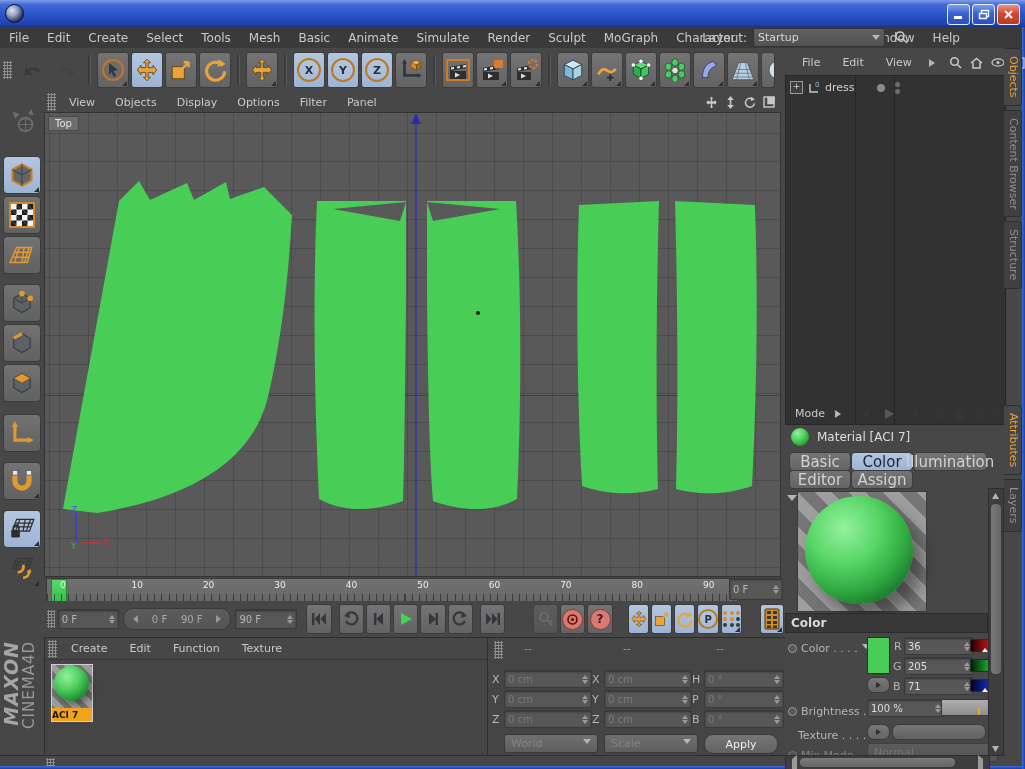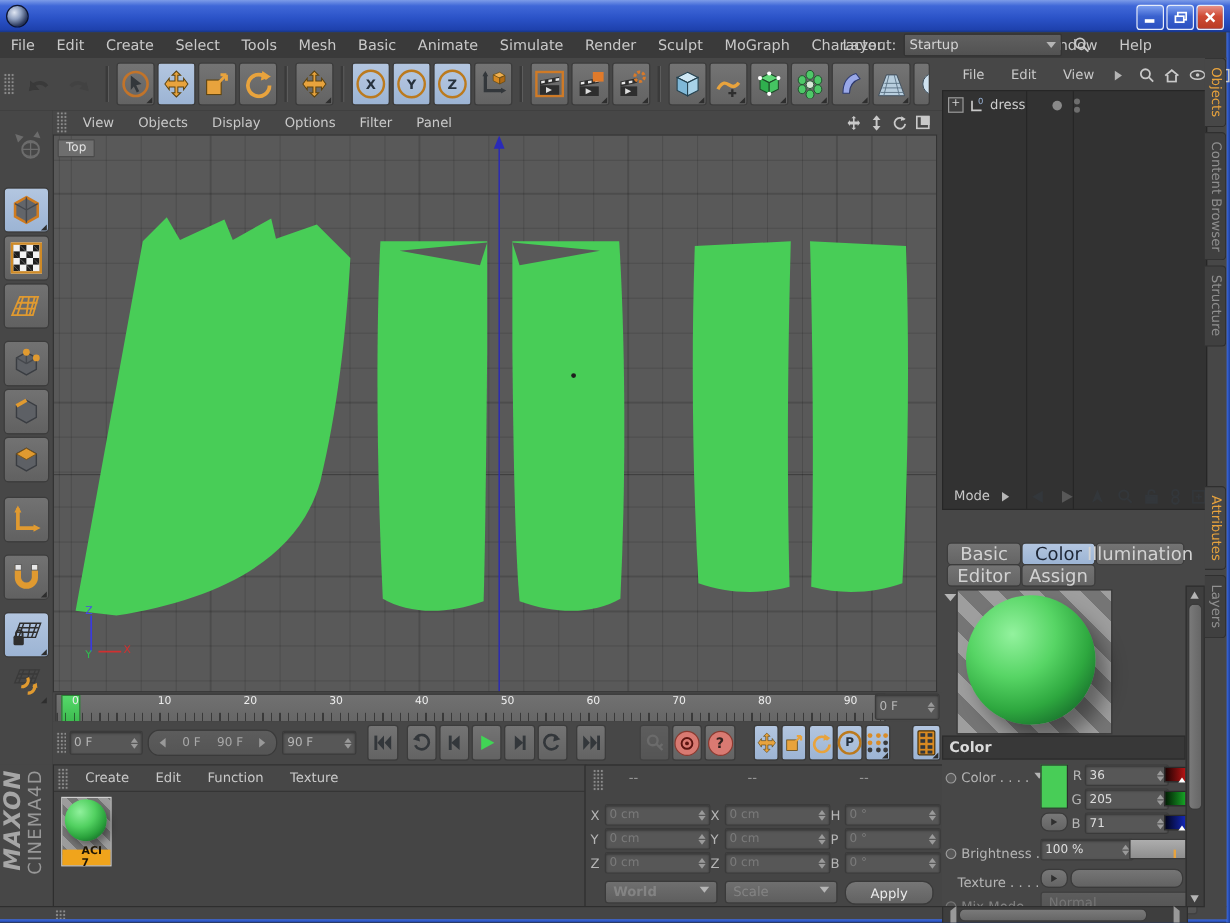--- a/index.html
+++ b/index.html
@@ -101,21 +101,21 @@
 #cinema{left:22px;top:4px;font-size:15px;color:#989898;letter-spacing:1px;}
 #materials{position:absolute;left:44px;top:637px;width:443px;height:118px;background:#454545;border:1px solid #2e2e2e;}
 #matmenu{height:21px;display:flex;align-items:center;font-size:11px;color:#c9c9c9;background:#474747;border-bottom:1px solid #353535;}
 #matmenu .mmi{padding:0 11px;}
 #matthumb{position:absolute;left:6px;top:26px;width:40px;height:56px;border:1px solid #cfcfcf;}
 .stripes-sm{background:repeating-linear-gradient(45deg,#9c9c9c 0 6px,#747474 6px 12px);}
 #matthumb .ball{position:absolute;left:2px;top:1px;width:35px;height:35px;border-radius:50%;
  background:radial-gradient(circle at 36% 30%,#90f09c,#52d161 38%,#2aa23c 65%,#156428 88%,#0e4a1e 100%);
  box-shadow:3px 4px 6px rgba(0,0,0,.35);}
 #matlabel{position:absolute;left:0;bottom:0;width:100%;height:13px;background:#f0a41c;color:#1e1505;
- font-size:9px;font-weight:bold;display:flex;align-items:center;padding-left:16px;box-sizing:border-box;}
+ font-size:9px;font-weight:bold;display:flex;align-items:center;padding-left:0;box-sizing:border-box;}
 #coords{position:absolute;left:487px;top:637px;width:298px;height:118px;background:#454545;border:1px solid #2e2e2e;font-size:11px;}
 #coords .hdr{position:absolute;top:4px;color:#9a9a9a;}
 .clabel{position:absolute;color:#b5b5b5;font-size:11px;}
 .cbox{position:absolute;height:16px;}
 .cbox .val{color:#979797;}
 .combo{position:absolute;height:17px;background:linear-gradient(180deg,#6f6f6f,#5e5e5e);border:1px solid #3a3a3a;border-radius:3px;
  display:flex;align-items:center;justify-content:space-between;padding:0 6px;color:#9c9c9c;font-size:11px;}
 #applybtn{position:absolute;height:18px;background:linear-gradient(180deg,#767676,#626262);border:1px solid #3a3a3a;border-radius:9px;
  display:flex;align-items:center;justify-content:center;color:#ececec;font-size:11px;}
 #statusbar{position:absolute;left:0;top:755px;width:1025px;height:11px;background:#454545;border-top:1px solid #2e2e2e;display:flex;align-items:center;}
@@ -807,21 +807,21 @@
       </div>
     <span class="clabel" style="left:204px;top:75px;">B</span>
     <div class="cbox recessed" style="left:216px;top:72px;width:72px;">
         <span class="val dim">0 °</span>
         <span class="stepper">
           <i class="up"></i>
           <i class="dn"></i>
         </span>
       </div>
 
-    <div class="combo" style="left:16px;top:96px;width:80px;font-weight:bold;">
+    <div class="combo" style="left:16px;top:96px;width:80px;">
         <span class="dim">World</span>
         <span class="tri-down" style="margin-top:0;"></span>
       </div>
     <div class="combo" style="left:116px;top:96px;width:80px;">
         <span class="dim">Scale</span>
         <span class="tri-down" style="margin-top:0;"></span>
       </div>
     <div id="applybtn" style="left:216px;top:96px;width:72px;">Apply</div>
   </div>
 
@@ -926,20 +926,24 @@
             <circle cx="4.5" cy="10" r="2.8"></circle>
           </svg>
         </span>
       <span style="margin:0 4px;">
           <svg width="12" height="12" fill="none" stroke="#33373b" stroke-width="1.3">
             <rect x="1" y="1" width="10" height="10"></rect>
             <path d="M6 3.5v5M3.5 6h5"></path>
           </svg>
         </span>
     </div>
+    <div id="attrhead">
+      <span class="ball"></span>
+      <span class="t">Material [ACI 7]</span>
+    </div>
     <div class="atab" style="left:4px;top:404px;width:60px;">Basic</div>
     <div class="atab active" style="left:66px;top:404px;width:60px;">Color</div>
     <div class="atab" style="left:128px;top:404px;width:72px;">Illumination</div>
     <div class="atab" style="left:4px;top:422px;width:60px;">Editor</div>
     <div class="atab" style="left:66px;top:422px;width:60px;">Assign</div>
 
     <span class="expander" style="left:2px;top:447px;"></span>
     <div id="preview">
       <div class="ball"></div>
     </div>

